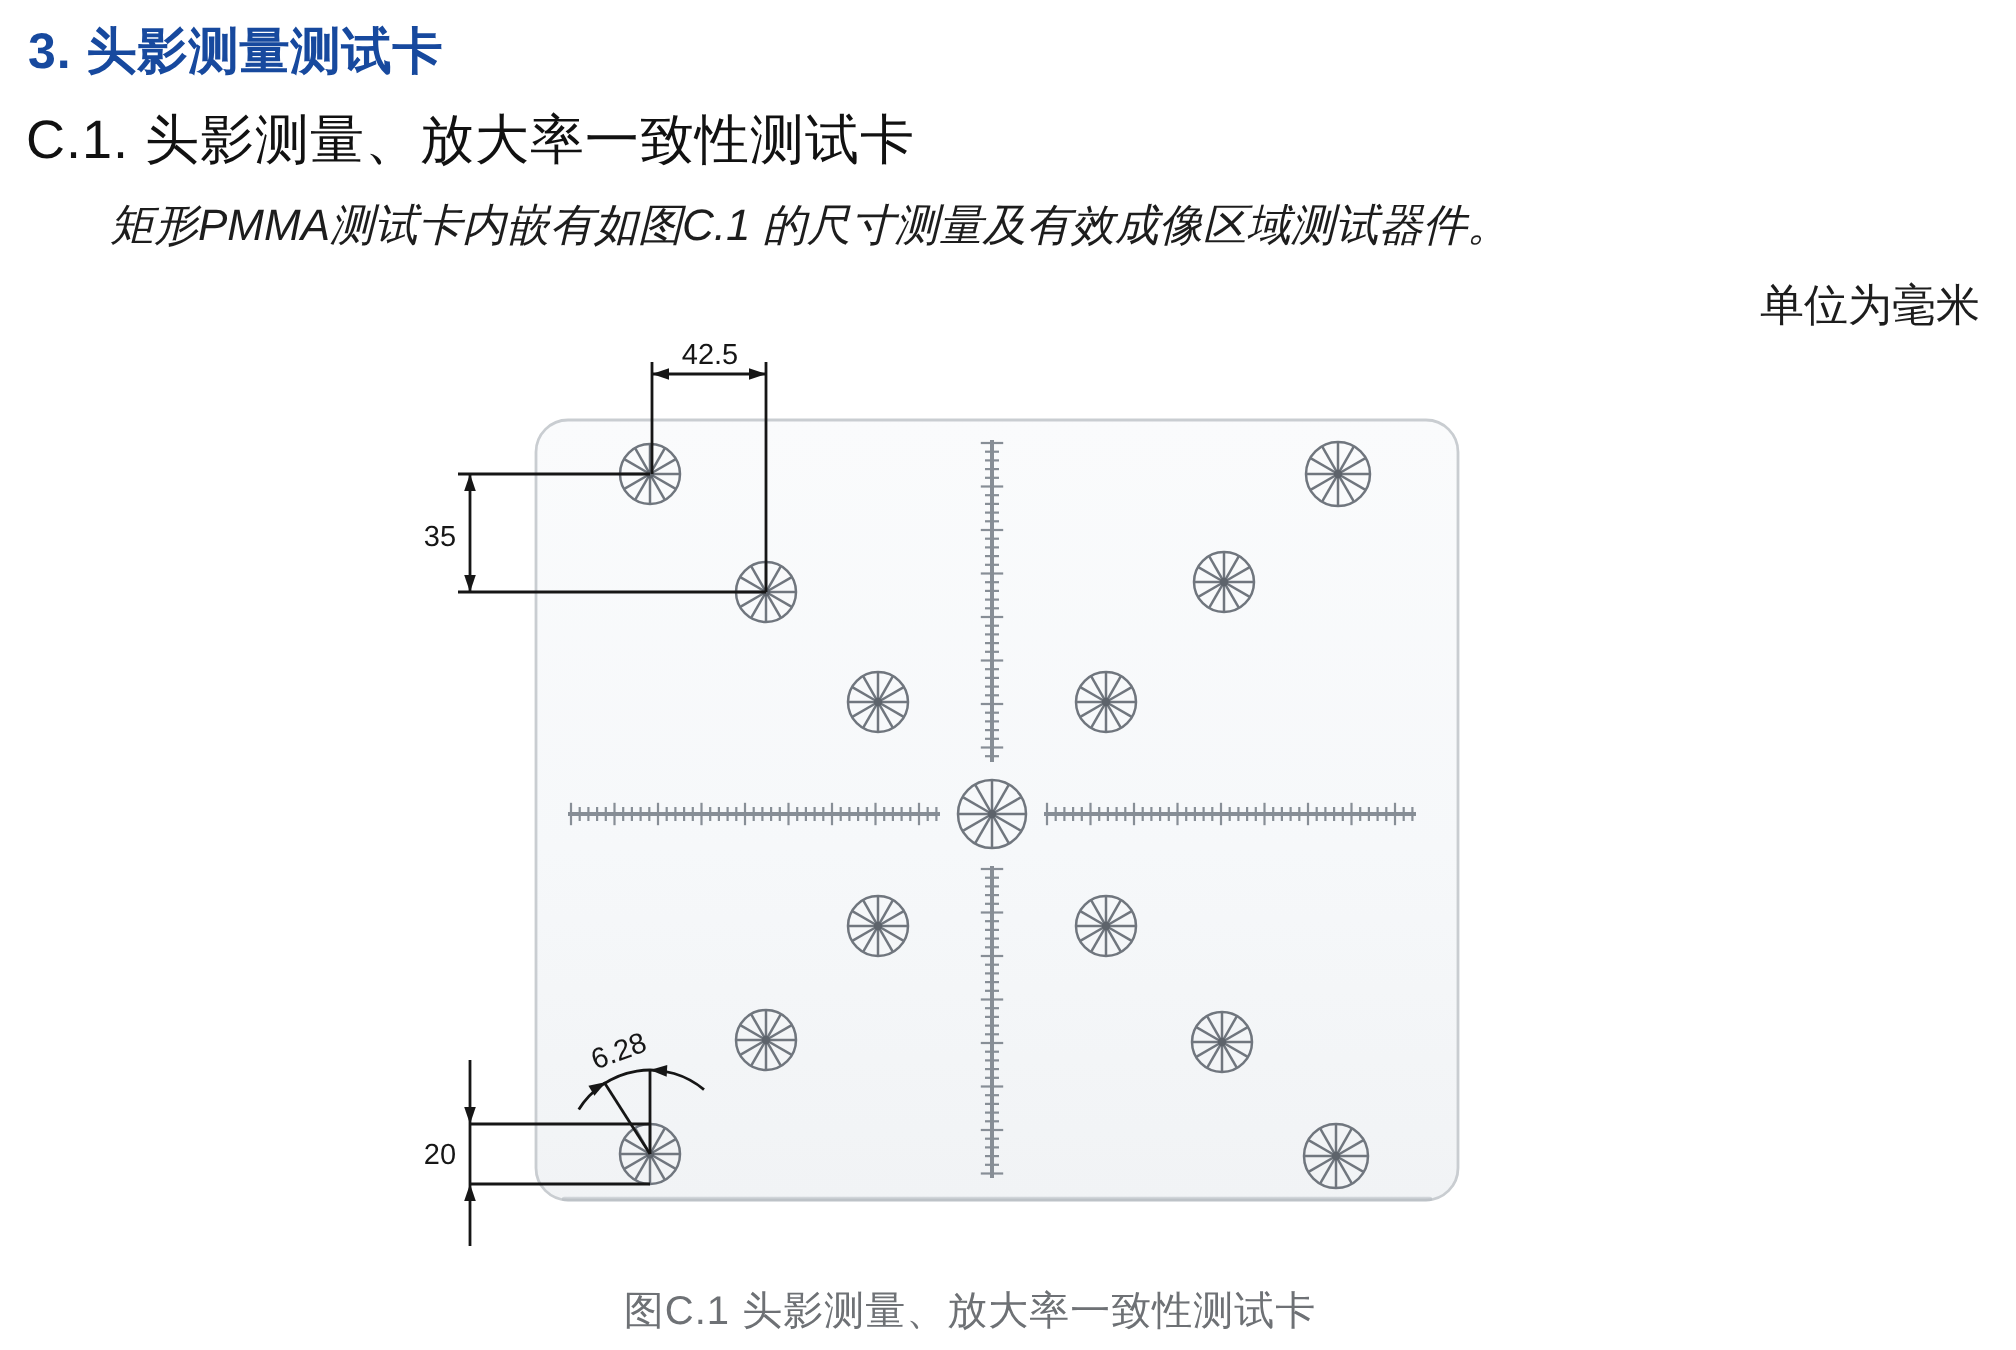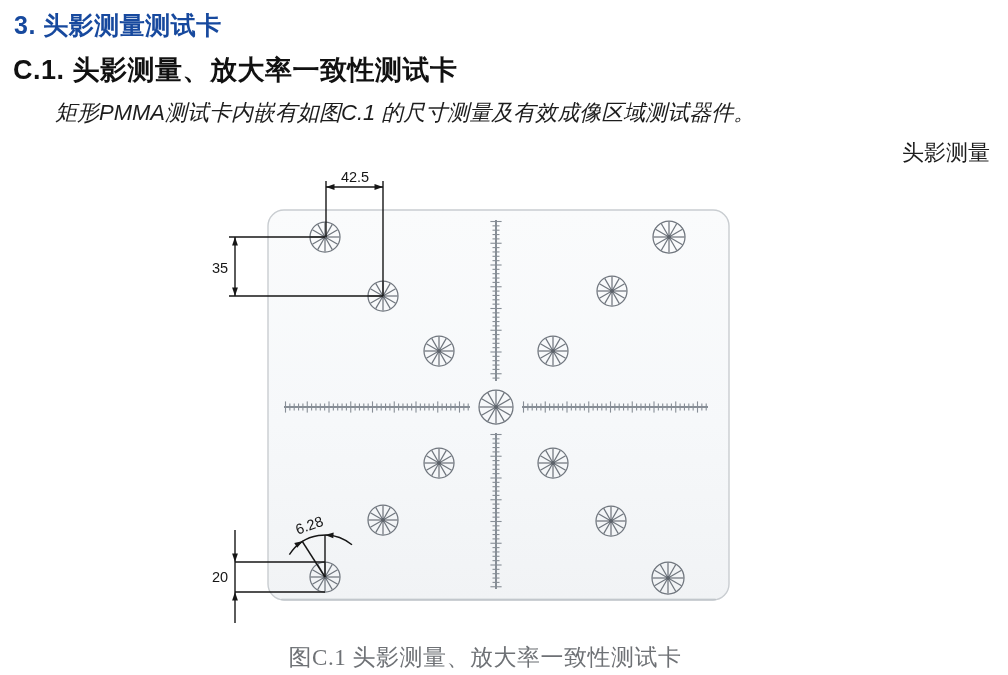--- a/index.html
+++ b/index.html
@@ -8,48 +8,48 @@
     font-family:"Liberation Sans", sans-serif;
     --heading-blue:#17499e; --text-black:#1d1d1d; --caption-gray:#6e7175;
   }
   .page{position:absolute;inset:0;}
   .heading{
     position:absolute;left:14px;top:9px;margin:0;
     font-size:25px;font-weight:bold;color:var(--heading-blue);letter-spacing:0.5px;text-align:right;
   }
   .subheading{
     position:absolute;left:13px;top:52px;margin:0;
-    font-size:27px;font-weight:bold;color:#111;letter-spacing:0.5px;
+    font-size:27px;font-weight:normal;color:#111;letter-spacing:0.5px;
   }
   .body-text{
     position:absolute;left:55px;top:98px;margin:0;
     font-size:22px;color:var(--text-black);font-style:italic;
   }
   .unit-note{
     position:absolute;right:18px;top:138px;
     font-size:22px;color:var(--text-black);
   }
   .figure{position:absolute;left:200px;top:150px;}
   .caption{
     position:absolute;left:485px;top:642px;transform:translateX(-50%);
-    white-space:nowrap;font-size:23px;color:var(--caption-gray);letter-spacing:0.5px;font-family:Liberation Serif, serif;
+    white-space:nowrap;font-size:20px;color:var(--caption-gray);letter-spacing:0.5px;
   }
 </style>
 </head>
 <body style="--heading-blue: #17499e; --text-black: #1d1d1d; --caption-gray: #6e7175;">
 
 <div class="page">
 
   <h1 class="heading">3. 头影测量测试卡</h1>
 
   <h2 class="subheading">C.1. 头影测量、放大率一致性测试卡</h2>
 
   <p class="body-text">矩形PMMA测试卡内嵌有如图C.1 的尺寸测量及有效成像区域测试器件。</p>
 
-  <div class="unit-note">头影测量</div>
+  <div class="unit-note">单位为毫米</div>
 
   <svg id="figure-svg" class="figure" width="560" height="480" viewBox="200 150 560 480" xmlns="http://www.w3.org/2000/svg">
     <defs>
       <linearGradient id="cardGrad" x1="0" y1="0" x2="0" y2="1">
         <stop offset="0" stop-color="#fafbfc"></stop>
         <stop offset="0.55" stop-color="#f6f8fa"></stop>
         <stop offset="1" stop-color="#f1f3f5"></stop>
       </linearGradient>
     </defs>
   <rect x="268" y="210" width="461" height="390" rx="16" fill="url(#cardGrad)" stroke="#c9cdd1" stroke-width="1.4"></rect>

